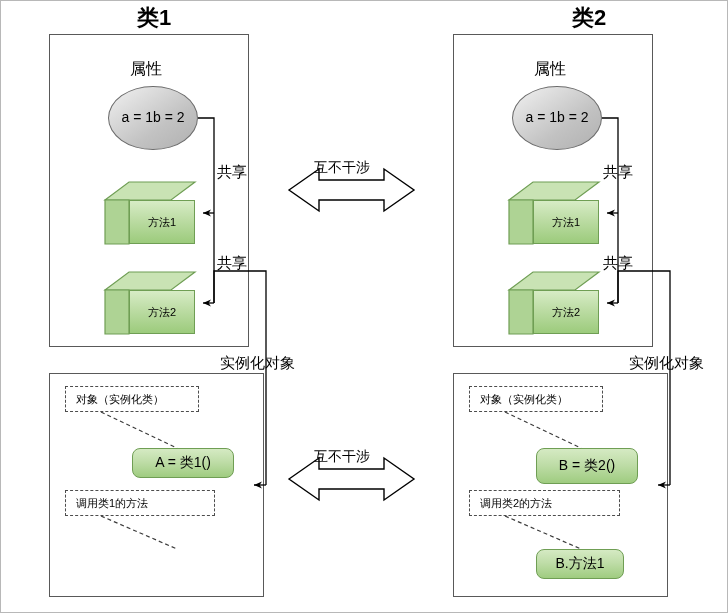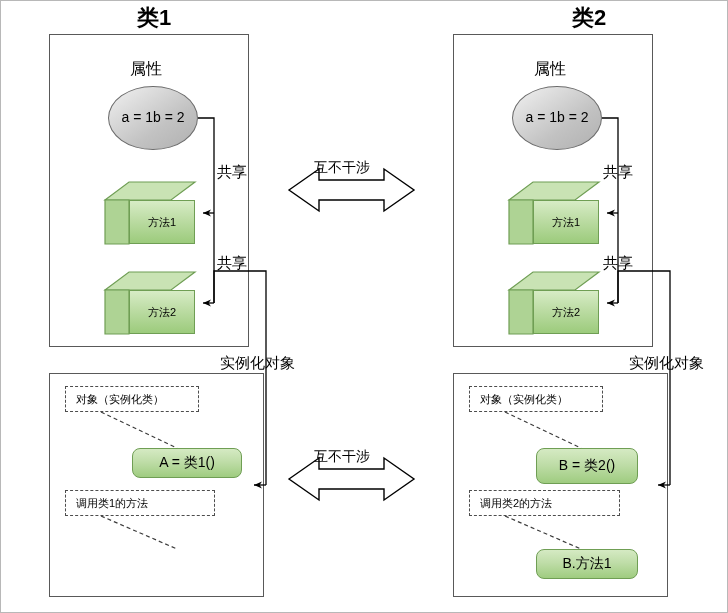--- a/index.html
+++ b/index.html
@@ -143,21 +143,21 @@
 
   <div class="ftext" style="left:216px;top:162px;">共享</div>
   <div class="ftext" style="left:216px;top:253px;">共享</div>
 
   <div class="ftext" style="left:219px;top:353px;">实例化对象</div>
 
   <div class="outline-box" style="left:48px;top:372px;width:215px;height:224px;"></div>
 
   <div class="dbox" style="left:64px;top:385px;width:134px;height:26px;">对象（实例化类）</div>
 
-  <div class="rbox" style="left:131px;top:447px;width:110px;height:30px;">A = 类1()</div>
+  <div class="rbox" style="left:131px;top:447px;width:102px;height:30px;">A = 类1()</div>
 
   <div class="dbox" style="left:64px;top:489px;width:150px;height:26px;">调用类1的方法</div>
 
 
   <div class="outline-box" style="left:452px;top:33px;width:200px;height:313px;"></div>
 
   <div class="attr-label" style="left:533px;top:58px;">属性</div>
 
   <div class="ellipse" style="left:511px;top:85px;width:90px;height:64px;">
     <span>a = 1</span>
@@ -186,21 +186,21 @@
   <div class="ftext" style="left:628px;top:353px;">实例化对象</div>
 
   <div class="outline-box" style="left:452px;top:372px;width:215px;height:224px;"></div>
 
   <div class="dbox" style="left:468px;top:385px;width:134px;height:26px;">对象（实例化类）</div>
 
   <div class="rbox" style="left:535px;top:447px;width:102px;height:36px;">B = 类2()</div>
 
   <div class="dbox" style="left:468px;top:489px;width:151px;height:26px;">调用类2的方法</div>
 
-  <div class="rbox" style="left:535px;top:548px;width:102px;height:30px;">B.方法1</div>
+  <div class="rbox" style="left:535px;top:548px;width:88px;height:30px;">B.方法1</div>
 
   <svg id="wires" viewBox="0 0 728 613">
     <defs>
       <marker id="ah" markerWidth="9" markerHeight="9" refX="8" refY="4.5" orient="auto" markerUnits="userSpaceOnUse">
         <path d="M8,4.5 L0,1 L2.4,4.5 L0,8 Z" fill="#000"></path>
       </marker>
     </defs>
 
     <g stroke="#000" stroke-width="1.3" fill="none">
       <path d="M197,117 L213,117 L213,212"></path>

